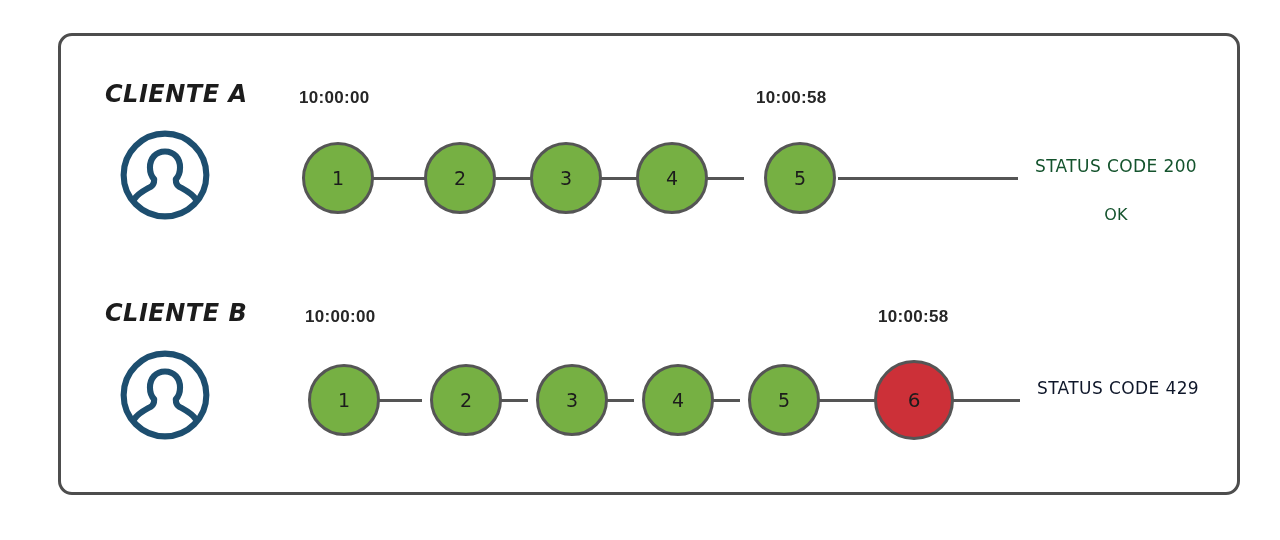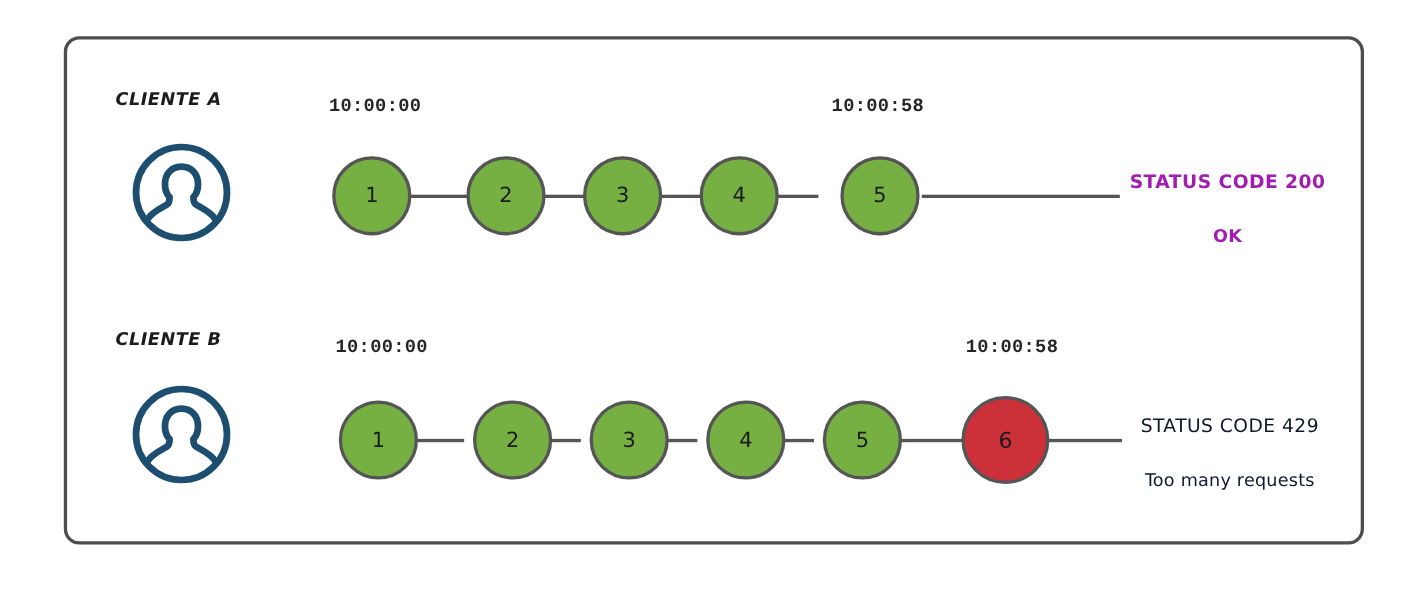--- a/index.html
+++ b/index.html
@@ -39,37 +39,37 @@
   
   .client-row {
     position: absolute;
   }
   #row-a { left: 0; top: 0; }
   #row-b { left: 0; top: 0; }
 
   .client-label {
     position: absolute;
     font-family: "DejaVu Sans", sans-serif;
-    font-size: 16px;
+    font-size: 24px;
     font-weight: 600;
     font-style: italic;
     letter-spacing: 0.5px;
     color: #1c1c1c;
     white-space: nowrap;
   }
 
   .avatar {
     position: absolute;
     width: 94px;
     height: 94px;
   }
 
   .timestamp {
     position: absolute;
-    font-family: Liberation Mono, monospace;
+    font-family: Liberation Sans, sans-serif;
     font-size: 17px;
     font-weight: bold;
     color: #262626;
     white-space: nowrap;
     letter-spacing: 0.3px;
   }
   .node {
     position: absolute;
     border-radius: 50%;
     border: 3px solid #555555;
@@ -115,21 +115,21 @@
     display: block;
   }
   .status .line2 {
     font-family: "DejaVu Sans", sans-serif;
     font-size: 16px;
     letter-spacing: 0.2px;
     display: block;
     margin-top: 28px;
   }
   .status.success .line1,
-  .status.success .line2 { color: #a21caf; font-weight: bold; }
+  .status.success .line2 { color: #14532d; }
   .status.error .line1,
   .status.error .line2 { color: #0f172a; }
 </style>
 </head>
 <body>
 
 <div id="canvas">
 
   <div class="frame"></div>
 
@@ -208,17 +208,16 @@
 
     <div class="node ok" style="left:308px; top:364px; width:72px; height:72px;">1</div>
     <div class="node ok" style="left:430px; top:364px; width:72px; height:72px;">2</div>
     <div class="node ok" style="left:536px; top:364px; width:72px; height:72px;">3</div>
     <div class="node ok" style="left:642px; top:364px; width:72px; height:72px;">4</div>
     <div class="node ok" style="left:748px; top:364px; width:72px; height:72px;">5</div>
     <div class="node blocked" style="left:874px; top:360px; width:80px; height:80px; font-size:20px;">6</div>
 
     <div class="status error" style="left:1016px; top:378px; width:204px;">
       <span class="line1">STATUS CODE 429</span>
-      <span class="line2">Too many requests</span>
     </div>
   </div>
 
 </div>
 
 </body></html>

